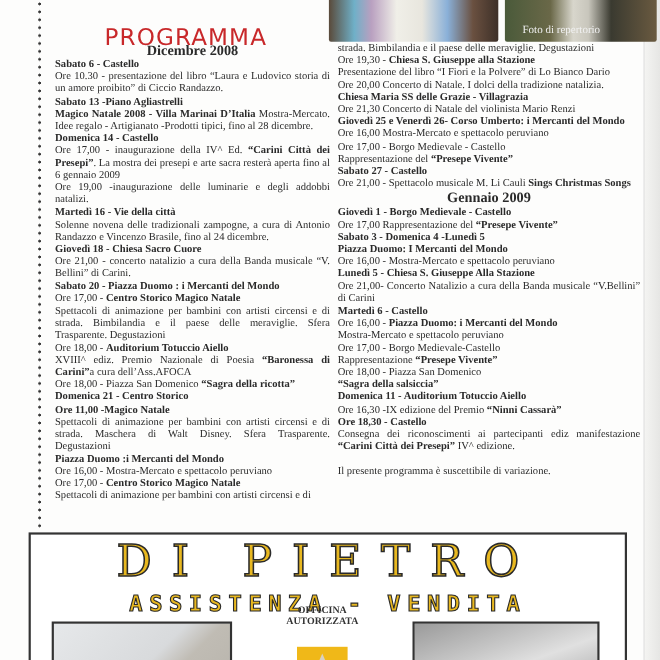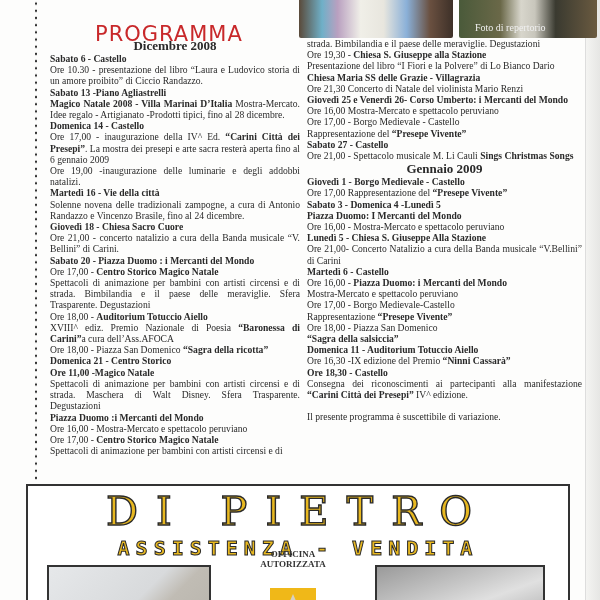--- a/index.html
+++ b/index.html
@@ -71,20 +71,21 @@
       <p class="line"><span>Ore 17,00 - </span><b>Centro Storico Magico Natale</b></p>
       <p class="line"><span>Spettacoli di animazione per bambini con artisti circensi e di</span></p>
     </div>
 </div>
 
 <div class="col col-right">
   <div id="right-dic">
       <p class="line"><span>strada. Bimbilandia e il paese delle meraviglie. Degustazioni</span></p>
       <p class="line"><span>Ore 19,30 - </span><b>Chiesa S. Giuseppe alla Stazione</b></p>
       <p class="line"><span>Presentazione del libro “I Fiori e la Polvere” di Lo Bianco Dario</span></p>
+      <p class="line"><span>Ore 20,00 Concerto di Natale. I dolci della tradizione natalizia.</span></p>
       <p class="line"><b> Chiesa Maria SS delle Grazie - Villagrazia</b></p>
       <p class="line"><span>Ore 21,30 Concerto di Natale del violinista Mario Renzi</span></p>
       <p class="line"><b>Giovedì 25 e Venerdì 26- Corso Umberto: i Mercanti del Mondo</b></p>
       <p class="line"><span>Ore 16,00 Mostra-Mercato e spettacolo peruviano</span></p>
       <p class="line"><span>Ore 17,00 - Borgo Medievale - Castello</span></p>
       <p class="line"><span>Rappresentazione del </span><b>“Presepe Vivente”</b></p>
       <p class="line"><b>Sabato 27 - Castello</b></p>
       <p class="line"><span>Ore 21,00 - Spettacolo musicale M. Li Cauli </span><b>Sings Christmas Songs</b></p>
     </div>
   <div class="month">Gennaio 2009</div>
@@ -99,21 +100,21 @@
       <p class="line"><b>Martedì 6 - Castello</b></p>
       <p class="line"><span>Ore 16,00 - </span><b>Piazza Duomo: i Mercanti del Mondo</b></p>
       <p class="line"><span>Mostra-Mercato e spettacolo peruviano</span></p>
       <p class="line"><span>Ore 17,00 - Borgo Medievale-Castello</span></p>
       <p class="line"><span>Rappresentazione </span><b>“Presepe Vivente”</b></p>
       <p class="line"><span>Ore 18,00 - Piazza San Domenico</span></p>
       <p class="line"><b>“Sagra della salsiccia”</b></p>
       <p class="line"><b>Domenica 11 - Auditorium Totuccio Aiello</b></p>
       <p class="line"><span>Ore 16,30 -IX edizione del Premio </span><b>“Ninni Cassarà”</b></p>
       <p class="line"><b>Ore 18,30 -  Castello</b></p>
-      <p class="line"><span>Consegna dei riconoscimenti ai partecipanti alla manifestazione </span><b>“Carini Città dei Presepi”</b><span> IV^ edizione.</span></p>
+      <p class="line"><span>Consegna dei riconoscimenti ai partecipanti ediz manifestazione </span><b>“Carini Città dei Presepi”</b><span> IV^ edizione.</span></p>
     </div>
   <div style="height:11px"></div>
   <p class="line">Il presente programma è suscettibile di variazione.</p>
 </div>
 
 <div class="ad">
   <div class="ad-brand">DI PIETRO</div>
   <div class="ad-sub">ASSISTENZA - VENDITA</div>
   <div class="car car-left"></div>
   <div class="officina">

